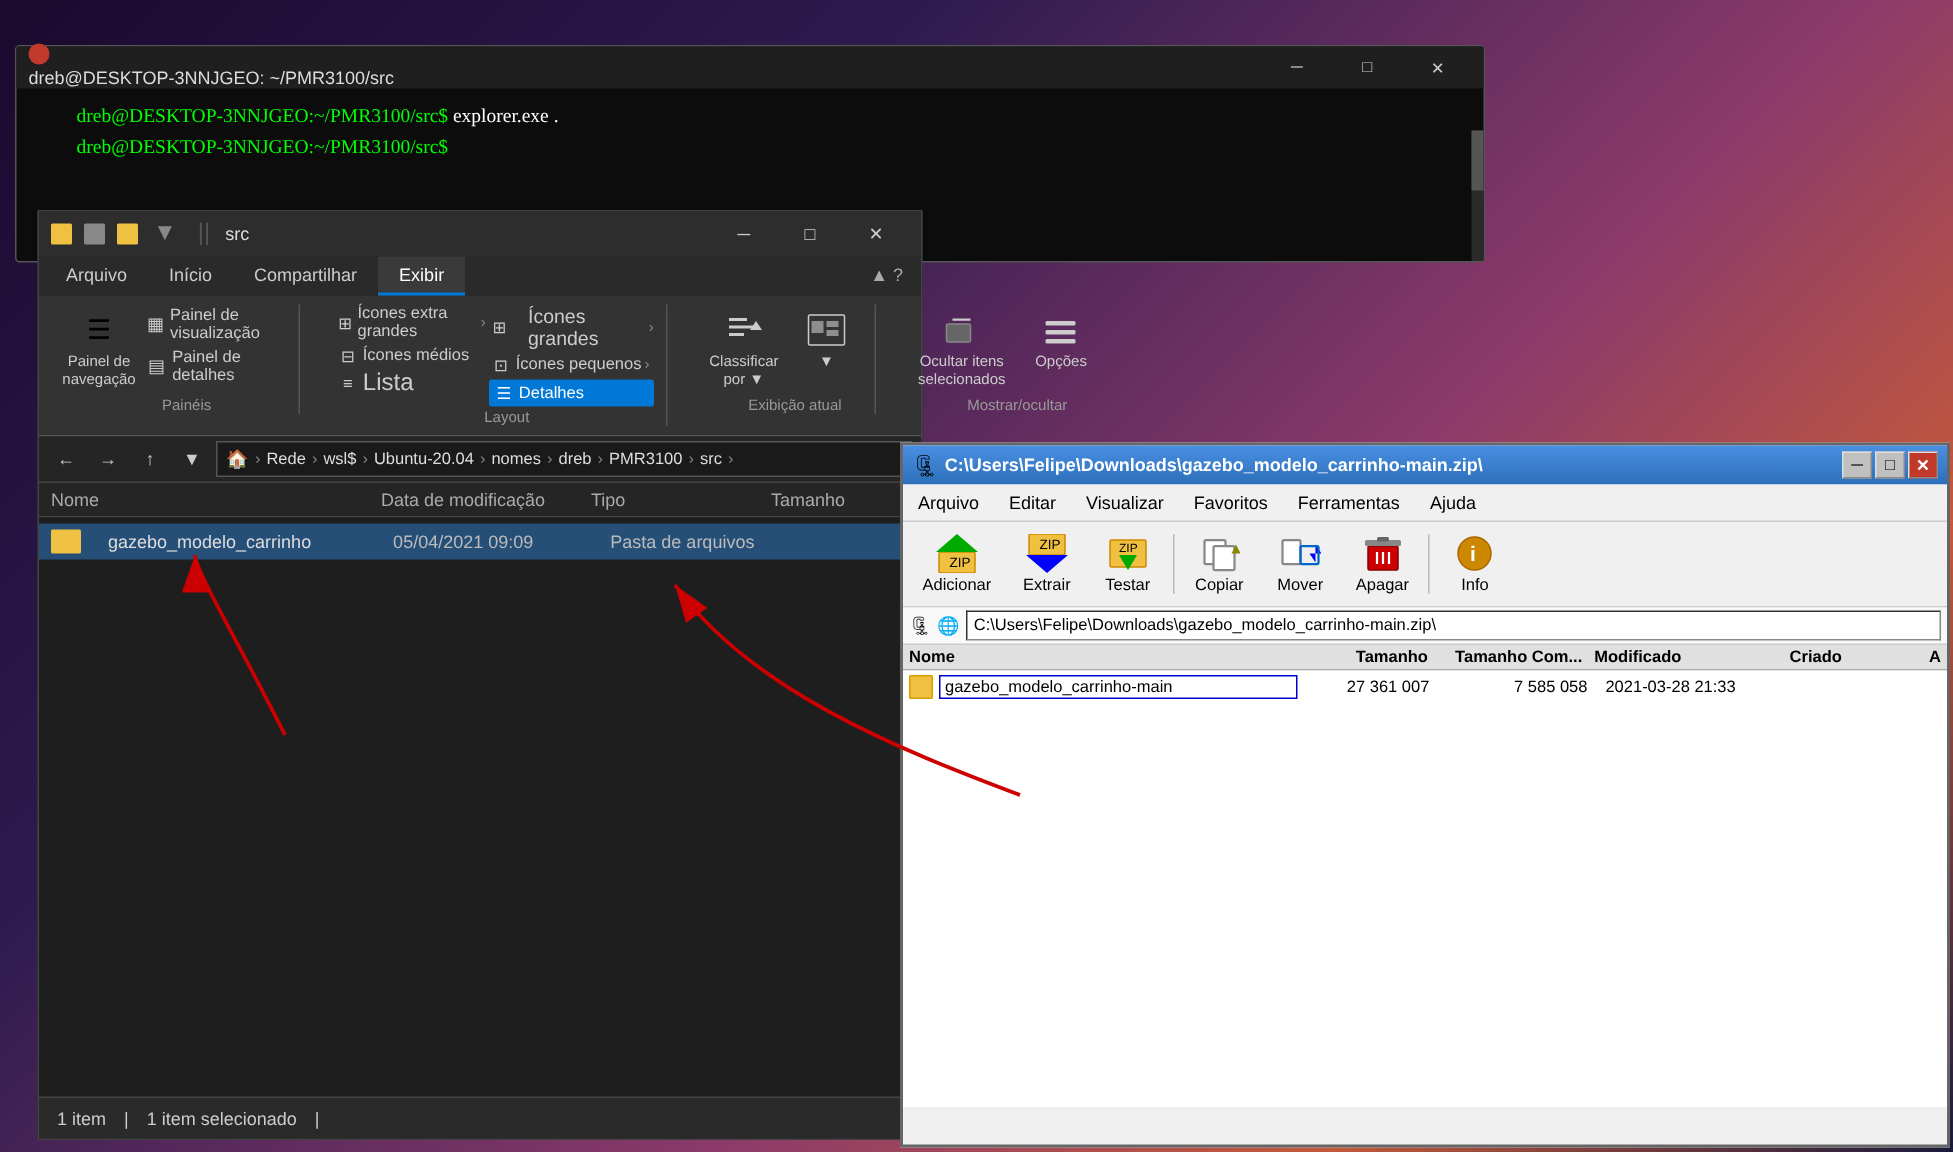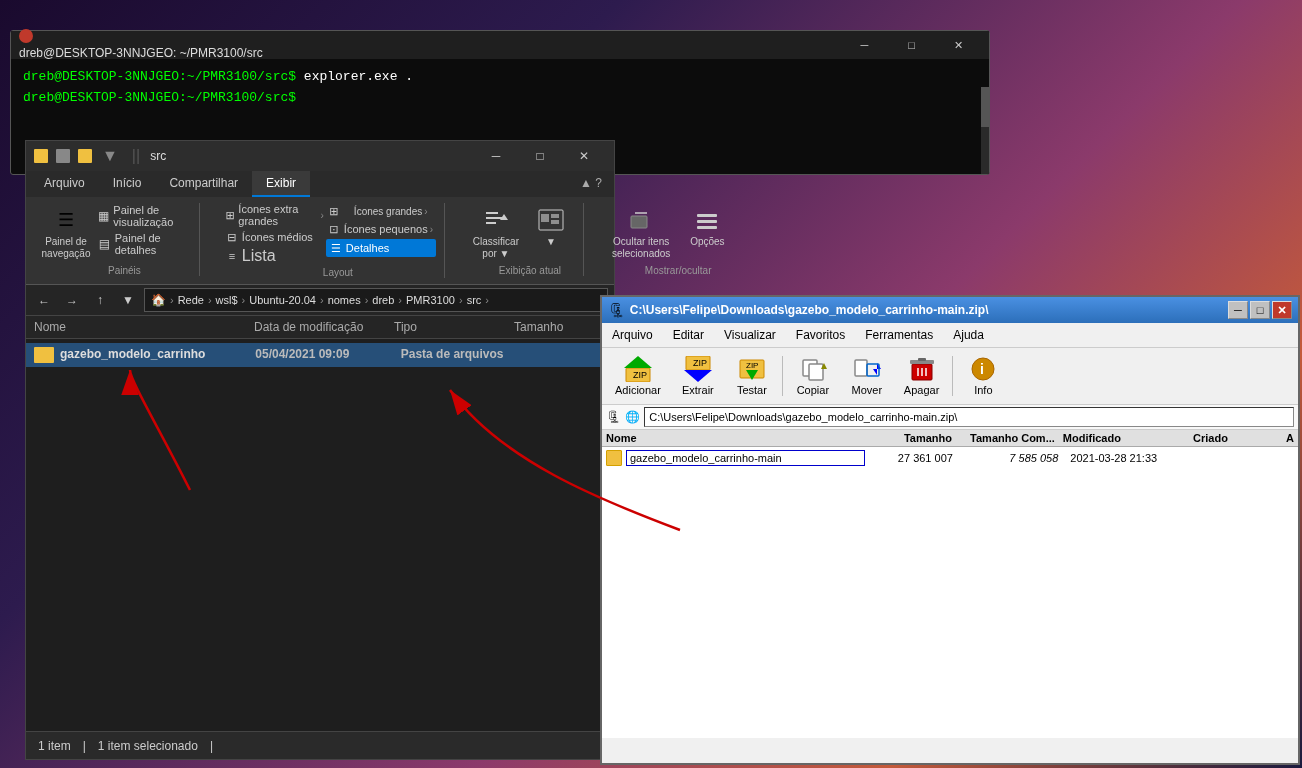--- a/index.html
+++ b/index.html
@@ -53,23 +53,24 @@
       display: flex;
       align-items: center;
       justify-content: center;
     }
     .terminal-body {
       padding: 8px 12px;
       height: calc(100% - 28px);
       overflow: hidden;
     }
     .terminal-line {
-      font-family: Liberation Mono, monospace;
+      font-family: Liberation Serif, serif;
       font-size: 13px;
       line-height: 1.6;
+      margin-left: 28px;
     }
     .term-green { color: #00ff00; }
     .term-white { color: #ffffff; }
     .terminal-scrollbar {
       position: absolute;
       right: 0;
       top: 28px;
       width: 8px;
       height: calc(100% - 28px);
       background: #2a2a2a;
@@ -269,24 +270,24 @@
 
     
     .file-list {
       padding: 4px 0;
       background: #1e1e1e;
       height: calc(100% - 220px);
       overflow: hidden;
     }
     .file-item {
       display: flex;
+      align-items: center;
       padding: 4px 8px;
       cursor: pointer;
-      gap: 6px;
-      font-weight: bold;
+      gap: 18px;
     }
     .file-item.selected {
       background: #264f78;
     }
     .folder-icon {
       width: 20px;
       height: 16px;
       background: #f0c040;
       border-radius: 1px;
       flex-shrink: 0;
@@ -477,21 +478,21 @@
       border-radius: 1px;
       border: 1px solid #d4a000;
       flex-shrink: 0;
     }
     .zip-file-name {
       width: 260px;
       padding: 0 2px;
       border: 1px solid #0078d7;
     }
     .zip-file-size { width: 100px; text-align: right; padding-right: 8px; }
-    .zip-file-compressed { width: 110px; text-align: right; padding-right: 8px; font-style: italic; }
+    .zip-file-compressed { width: 110px; text-align: right; padding-right: 8px; }
     .zip-file-modified { width: 140px; }
     .zip-file-created { width: 100px; }
 
     
     .annotation-arrow {
       position: absolute;
       z-index: 50;
       pointer-events: none;
     }
 
@@ -614,21 +615,21 @@
               <span style="font-size:11px;color:#ccc;">Ícones médios</span>
             </div>
             <div style="display:flex;align-items:center;gap:2px;margin-top:2px;">
               <div style="width:16px;height:16px;display:flex;align-items:center;justify-content:center;font-size:11px;color:#ccc;">≡</div>
               <span style="font-size:16px;color:#ccc;">Lista</span>
             </div>
           </div>
           <div style="width:110px;">
             <div style="display:flex;align-items:center;gap:2px;">
               <div style="width:16px;height:16px;display:flex;align-items:center;justify-content:center;font-size:11px;color:#ccc;">⊞</div>
-              <span style="font-size:10px;color:#ccc;padding-left:10px;">Ícones grandes</span>
+              <span style="font-size:13px;color:#ccc;padding-left:10px;">Ícones grandes</span>
               <span style="color:#888;font-size:10px;">›</span>
             </div>
             <div style="display:flex;align-items:center;gap:2px;margin-top:2px;">
               <div style="width:16px;height:16px;display:flex;align-items:center;justify-content:center;font-size:11px;color:#ccc;">⊡</div>
               <span style="font-size:11px;color:#ccc;">Ícones pequenos</span>
               <span style="color:#888;font-size:10px;">›</span>
             </div>
             <div style="display:flex;align-items:center;gap:2px;margin-top:2px;background:#0078d7;padding:1px 2px;border-radius:2px;">
               <div style="width:16px;height:16px;display:flex;align-items:center;justify-content:center;font-size:11px;color:#fff;">☰</div>
               <span style="font-size:11px;color:#fff;">Detalhes</span>

